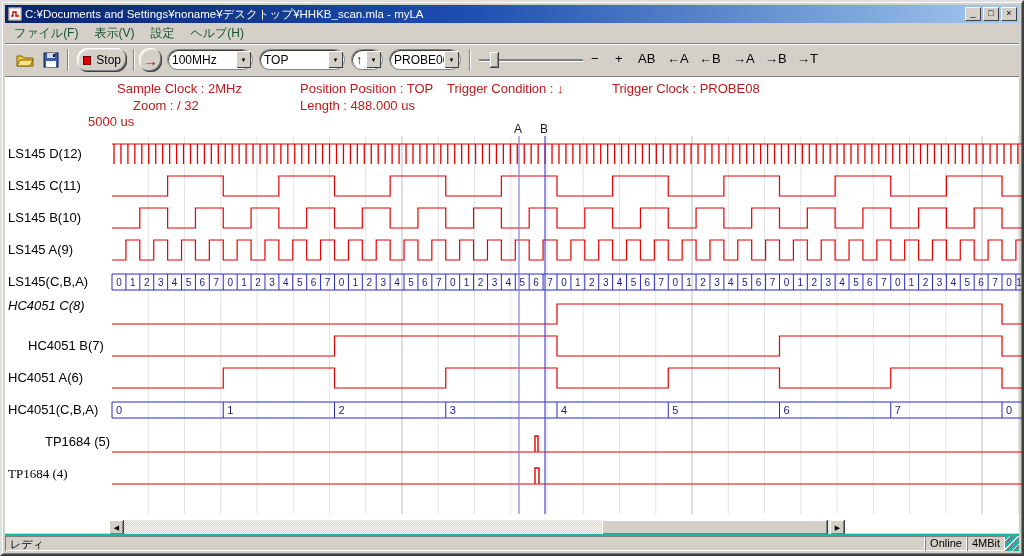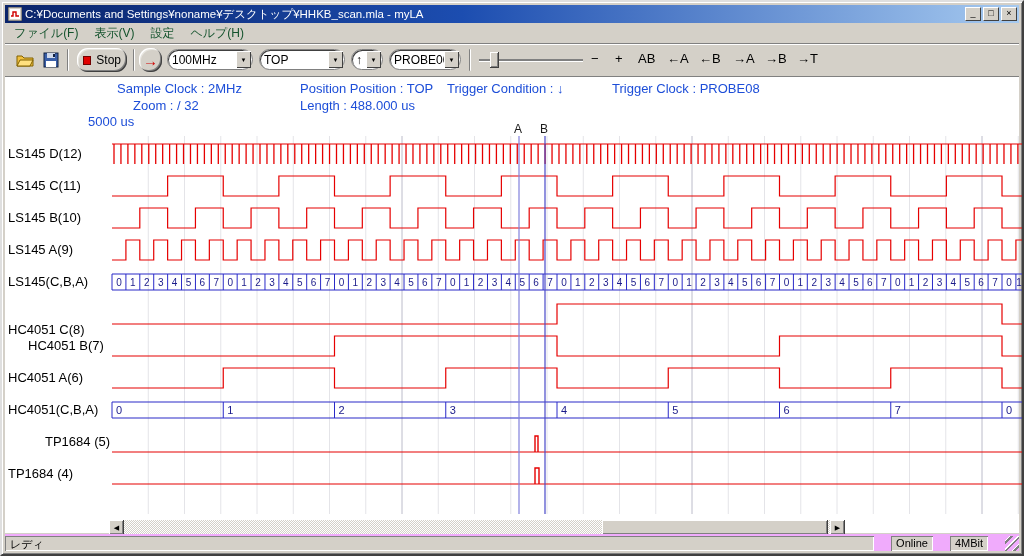--- a/index.html
+++ b/index.html
@@ -35,37 +35,37 @@
   .combo-arrow{width:15px;height:17px;margin-right:1px;background:#d4d0c8;
     box-shadow:inset 1px 1px 0 #fff,inset -1px -1px 0 #404040;
     font-size:6px;display:flex;align-items:center;justify-content:center;color:#000;}
   .slider{top:5px;height:22px;}
   .slider-track{position:absolute;left:0;right:0;top:10px;height:2px;background:#808080;box-shadow:0 1px 0 #fff;}
   .slider-thumb{position:absolute;left:11px;top:3px;width:9px;height:16px;background:#d4d0c8;
     box-shadow:inset -1px -1px 0 #404040,inset 1px 1px 0 #fff,inset -2px -2px 0 #808080;}
   .flat{top:7px;background:none;border:none;padding:0;font-size:13px;color:#000;}
   
   .client{position:absolute;left:3px;top:74px;right:3px;bottom:21px;background:#fff;border-top:1px solid #808080;}
-  .overlay-text{position:absolute;font-size:13px;color:#1d4ed8;white-space:nowrap;z-index:2;}
+  .overlay-text{position:absolute;font-size:13px;color:#b91c1c;white-space:nowrap;z-index:2;}
   .ch-label{position:absolute;left:6px;font-size:13px;color:#000;white-space:nowrap;z-index:2;}
   .marker-label{position:absolute;top:120px;font-size:12px;color:#1a1a1a;z-index:2;}
   #plot{position:absolute;left:0;top:0;z-index:1;}
   #plot text{font-family:"Liberation Sans",sans-serif;}
   
   .hscroll{position:absolute;left:107px;top:518px;width:736px;height:15px;z-index:3;
     background:conic-gradient(#fff 25%,#d4d0c8 0 50%,#fff 0 75%,#d4d0c8 0) 0 0/2px 2px;}
   .sb-btn{position:absolute;top:0;width:15px;height:15px;background:#d4d0c8;
     box-shadow:inset -1px -1px 0 #404040,inset 1px 1px 0 #fff,inset -2px -2px 0 #808080;
     font-size:7px;display:flex;align-items:center;justify-content:center;color:#000;}
   .sb-btn.left{left:0;} .sb-btn.right{right:0;}
   .sb-thumb{position:absolute;left:493px;top:0;width:226px;height:15px;background:#d4d0c8;
     box-shadow:inset -1px -1px 0 #404040,inset 1px 1px 0 #fff,inset -2px -2px 0 #808080;}
   
-  .statusbar{position:absolute;left:3px;right:3px;bottom:3px;height:17px;background:#f0abfc;
-    display:flex;align-items:flex-end;gap:17px;padding-top:2px;z-index:4;}
+  .statusbar{position:absolute;left:3px;right:3px;bottom:3px;height:17px;background:#14b8a6;
+    display:flex;align-items:flex-end;gap:0;padding-top:2px;z-index:4;}
   .status-cell{height:15px;background:#d4d0c8;box-shadow:inset 1px 1px 0 #808080,inset -1px -1px 0 #fff;
     font-size:11px;color:#000;padding:1px 5px;white-space:nowrap;}
   .status-cell.grow{flex:1;}
   .grip{width:14px;height:15px;
     background:repeating-linear-gradient(135deg,transparent 0 3px,#fff 3px 4px,#808080 4px 6px);}
 </style>
 </head>
 <body>
 
 <div class="win">
@@ -155,26 +155,26 @@
   <span class="overlay-text" style="left:131px;top:96px">Zoom : /  32</span>
   <span class="overlay-text" style="left:298px;top:96px">Length : 488.000 us</span>
   <span class="overlay-text" style="left:86px;top:112px">5000 us</span>
 
   <div id="channel-labels">
       <div class="ch-label" style="top: 144px;">LS145 D(12)</div>
       <div class="ch-label" style="top: 176px;">LS145 C(11)</div>
       <div class="ch-label" style="top: 208px;">LS145 B(10)</div>
       <div class="ch-label" style="top: 240px;">LS145 A(9)</div>
       <div class="ch-label" style="top: 272px;">LS145(C,B,A)</div>
-      <div class="ch-label" style="top: 320px;">HC4051 C(8)</div>
+      <div class="ch-label" style="top: 296px; font-style: italic;">HC4051 C(8)</div>
       <div class="ch-label" style="top: 336px; margin-left: 20px;">HC4051 B(7)</div>
       <div class="ch-label" style="top: 368px;">HC4051 A(6)</div>
       <div class="ch-label" style="top: 400px;">HC4051(C,B,A)</div>
       <div class="ch-label" style="top: 432px; margin-left: 37px;">TP1684 (5)</div>
-      <div class="ch-label" style="top: 464px;">TP1684 (4)</div>
+      <div class="ch-label" style="top: 464px; font-family: Liberation Serif, serif;">TP1684 (4)</div>
     </div>
 
   <div class="marker-label" id="marker-a-label" style="left: 512px;">A</div>
   <div class="marker-label" id="marker-b-label" style="left: 538px;">B</div>
 
   <svg id="plot" width="1024" height="556" viewBox="0 0 1024 556">
       <line x1="146.25" y1="134" x2="146.25" y2="512" stroke="#e4e4e8" stroke-width="1"></line>
       <line x1="182.50" y1="134" x2="182.50" y2="512" stroke="#e4e4e8" stroke-width="1"></line>
       <line x1="218.75" y1="134" x2="218.75" y2="512" stroke="#e4e4e8" stroke-width="1"></line>
       <line x1="255.00" y1="134" x2="255.00" y2="512" stroke="#e4e4e8" stroke-width="1"></line>

